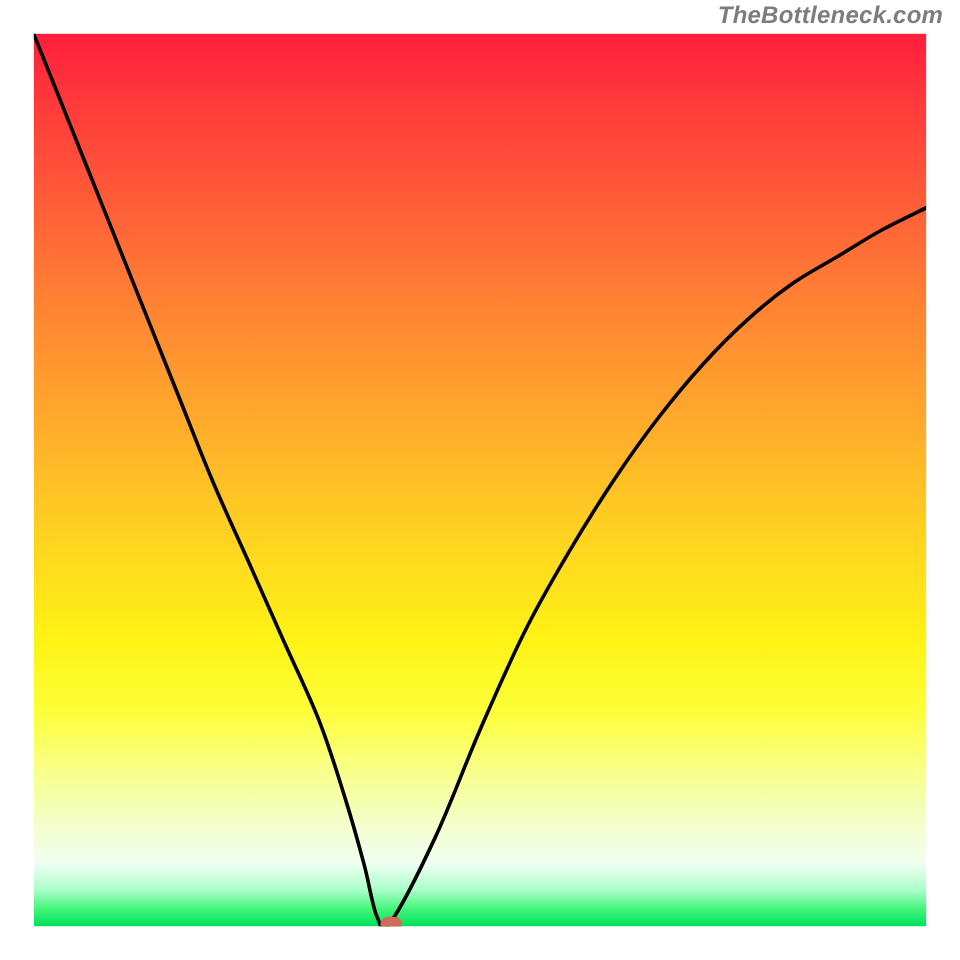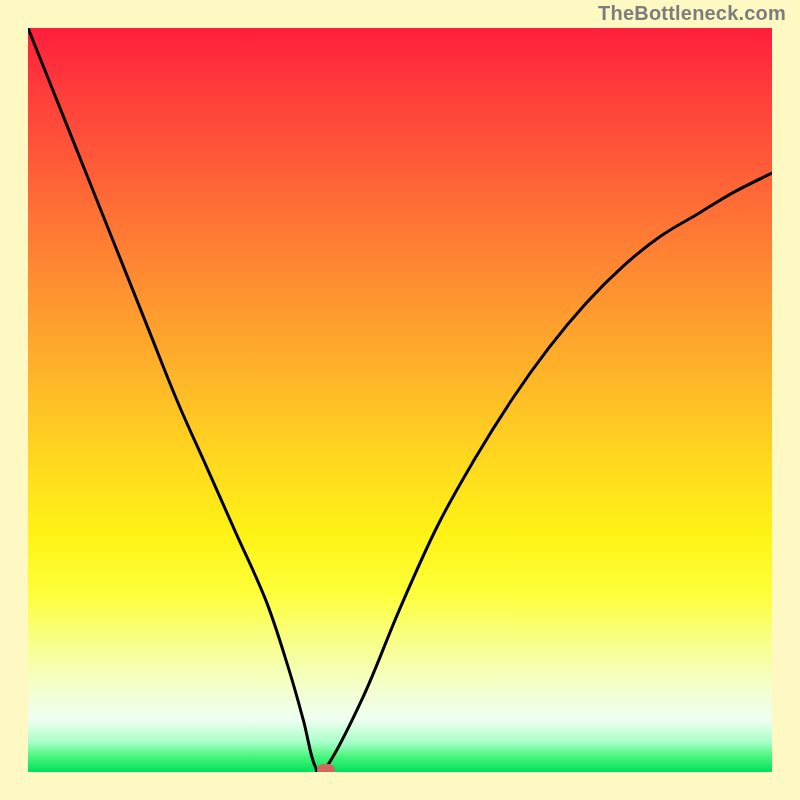--- a/index.html
+++ b/index.html
@@ -10,21 +10,22 @@
     background: #000000;
     overflow: hidden;
     font-family: Arial, Helvetica, sans-serif;
   }
   .frame {
     position: absolute;
     top: 0;
     left: 0;
     width: 800px;
     height: 800px;
-    background: #fef9c3;
+    background: #ffffff;
+    font-style: italic;
   }
   .watermark {
     position: absolute;
     top: 2px;
     right: 14px;
     color: #7d7d7d;
     font-size: 20px;
     font-weight: 600;
     letter-spacing: 0.2px;
     z-index: 10;

